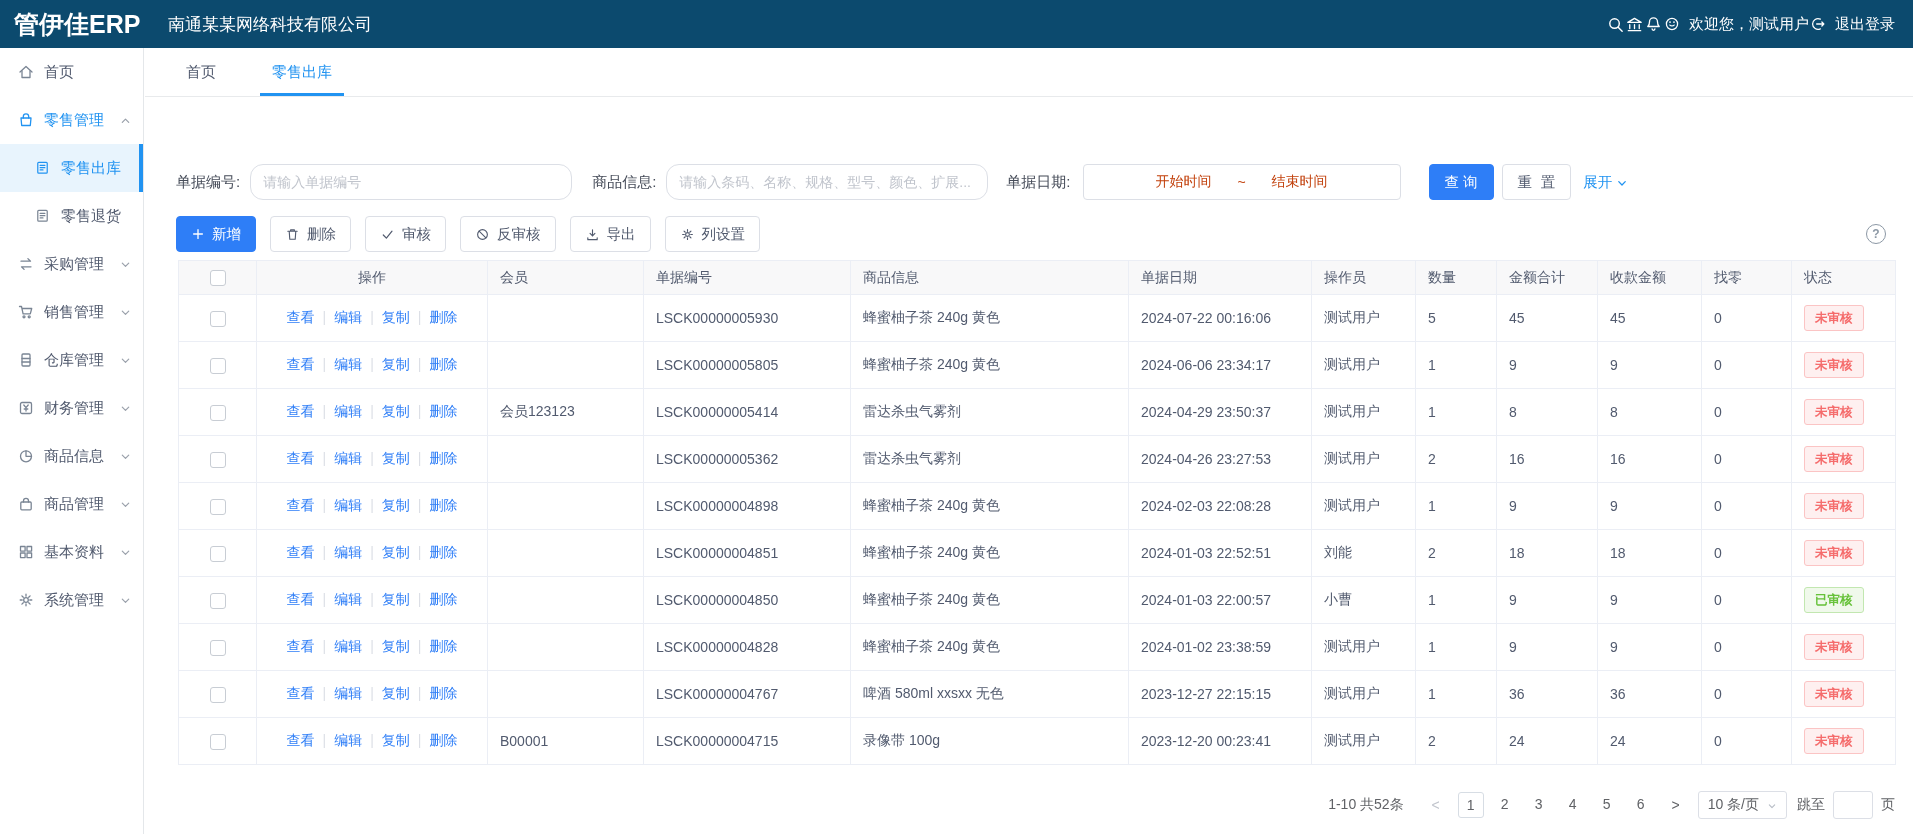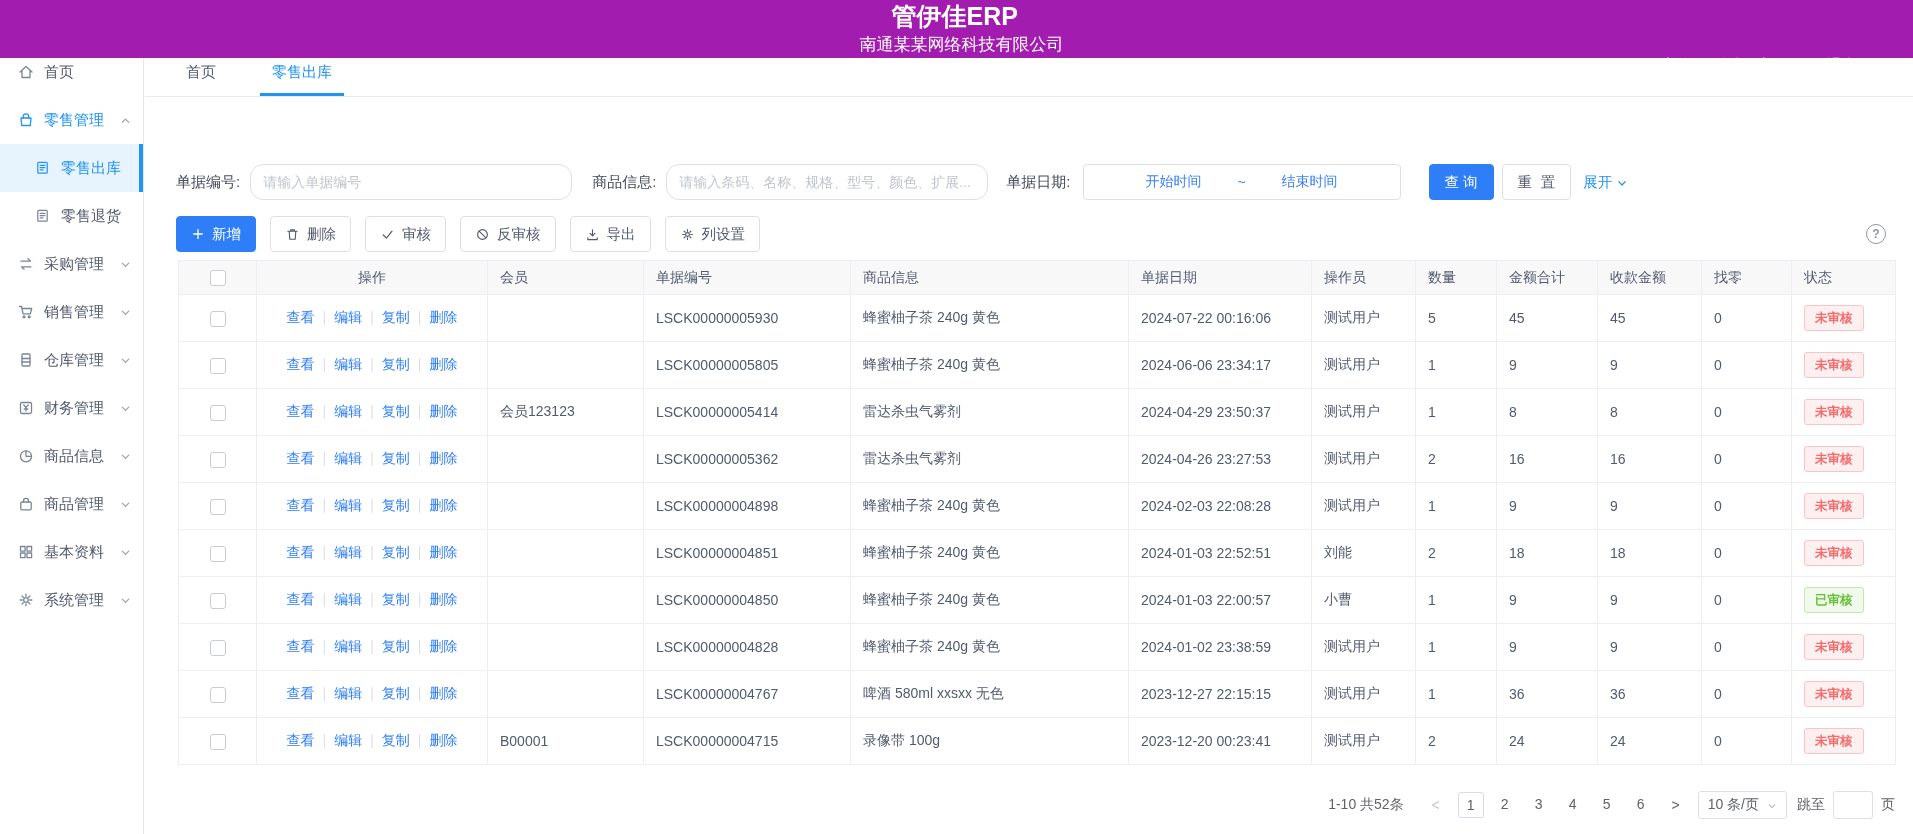--- a/index.html
+++ b/index.html
@@ -4,25 +4,25 @@
 <style>
 * { box-sizing: border-box; margin: 0; padding: 0; }
 body {
   width: 1913px; height: 834px; overflow: hidden; position: relative;
   font-family: "Liberation Sans", "DejaVu Sans", sans-serif;
   background: #ffffff; color: #515a6e;
 }
 svg { display: block; }
 
 
-.header { position: absolute; top: 0; left: 0; width: 1913px; height: 58px;
-  background: #a21caf; display: flex; align-items: center; color: #fff; z-index: 10; flex-direction: column; }
+.header { position: absolute; top: 0; left: 0; width: 1913px; height: 48px;
+  background: #0c4a6e; display: flex; align-items: center; color: #fff; z-index: 10; }
 .logo { padding-left: 14px; width: 158px; font-size: 25px; font-weight: bold; white-space: nowrap; cursor: pointer; }
 .company { font-size: 17px; margin-left: 10px; white-space: nowrap; }
-.header-right { margin-left: auto; display: flex; align-items: flex-end; gap: 30px; padding-right: 26px; font-size: 15px; }
+.header-right { margin-left: auto; display: flex; align-items: flex-end; padding-right: 18px; font-size: 15px; }
 .hicon { cursor: pointer; display: inline-flex; }
 .huser, .hlogout { display: flex; align-items: center; gap: 8px; cursor: pointer; white-space: nowrap; }
 
 
 .sidebar { position: absolute; top: 48px; left: 0; width: 144px; bottom: 0;
   background: #fff; border-right: 1px solid #e4e7ea; z-index: 5; }
 .side-item { height: 48px; display: flex; align-items: center; padding-left: 17px;
   font-size: 15px; color: #515a6e; cursor: pointer; position: relative; white-space: nowrap; }
 .side-item .sicon { width: 18px; height: 18px; margin-right: 9px; display: inline-flex; flex: none; color: #7a8594; }
 .side-item .chev { margin-left: auto; margin-right: 12px; color: #99a0aa; display: inline-flex; }
@@ -47,21 +47,21 @@
 .flabel.l1 { margin-left: 31px; }
 .flabel.l2 { margin-left: 20px; }
 .flabel.l3 { margin-left: 18px; }
 .finput { height: 36px; border: 1px solid #dcdfe6; border-radius: 4px; font-size: 14px;
   padding: 0 12px; color: #515a6e; outline: none; margin-left: 10px;
   font-family: "Liberation Sans", "DejaVu Sans", sans-serif; }
 .finput::placeholder { color: #c0c4cc; }
 .finput.w1, .finput.w2 { width: 322px; border-radius: 13px; }
 .daterange { width: 318px; height: 36px; border: 1px solid #dcdfe6; border-radius: 4px;
   margin-left: 12px; display: flex; align-items: center; justify-content: center;
-  gap: 36px; font-size: 14px; color: #3b82f6; cursor: text; }
+  gap: 26px; font-size: 14px; color: #c2410c; cursor: text; }
 .btn { height: 36px; border: 1px solid #dcdfe6; border-radius: 4px; background: #fff;
   font-size: 14.5px; color: #515a6e; cursor: pointer; display: inline-flex;
   align-items: center; justify-content: center; padding: 0 15px; white-space: nowrap;
   font-family: "Liberation Sans", "DejaVu Sans", sans-serif; }
 .btn.primary { background: #2e7ef7; border-color: #2e7ef7; color: #fff; }
 .btn.search { margin-left: 28px; }
 .btn.reset { margin-left: 8px; font-family: Liberation Mono, monospace; }
 .expand-link { margin-left: 12px; color: #2193f1; font-size: 14.5px; display: inline-flex;
   align-items: center; gap: 4px; cursor: pointer; white-space: nowrap; }
 .expand-link svg { margin-top: 2px; }

